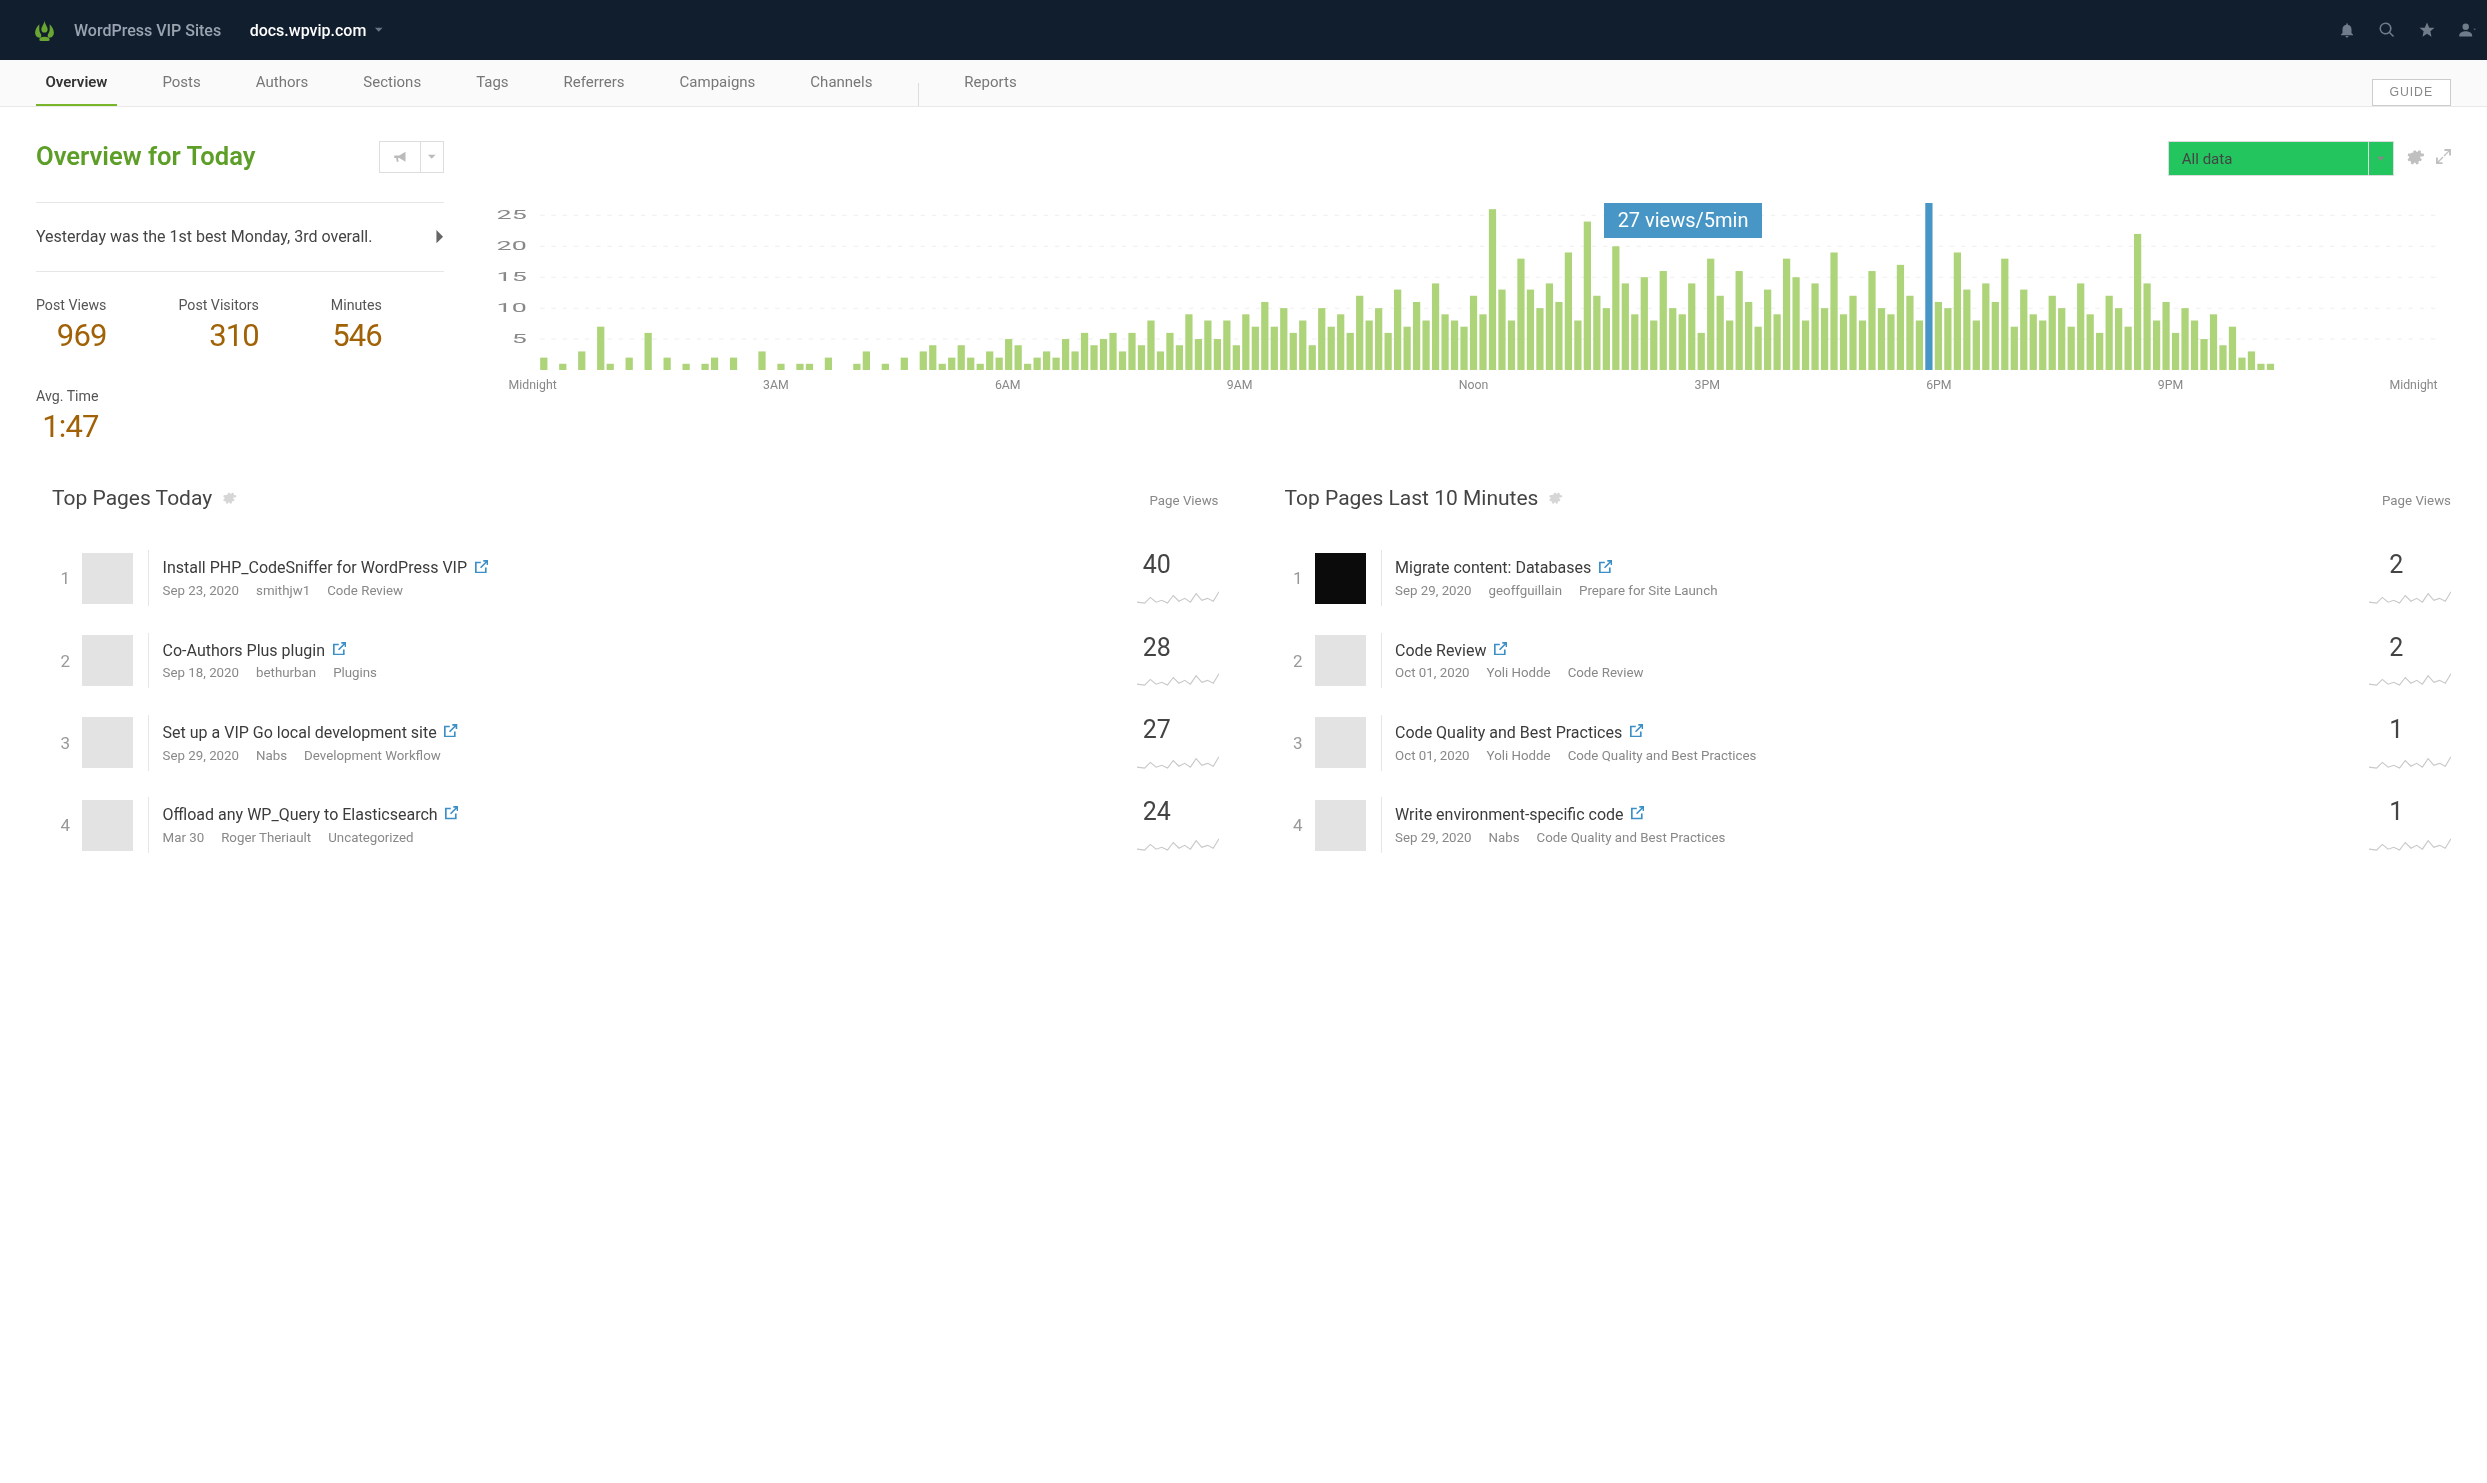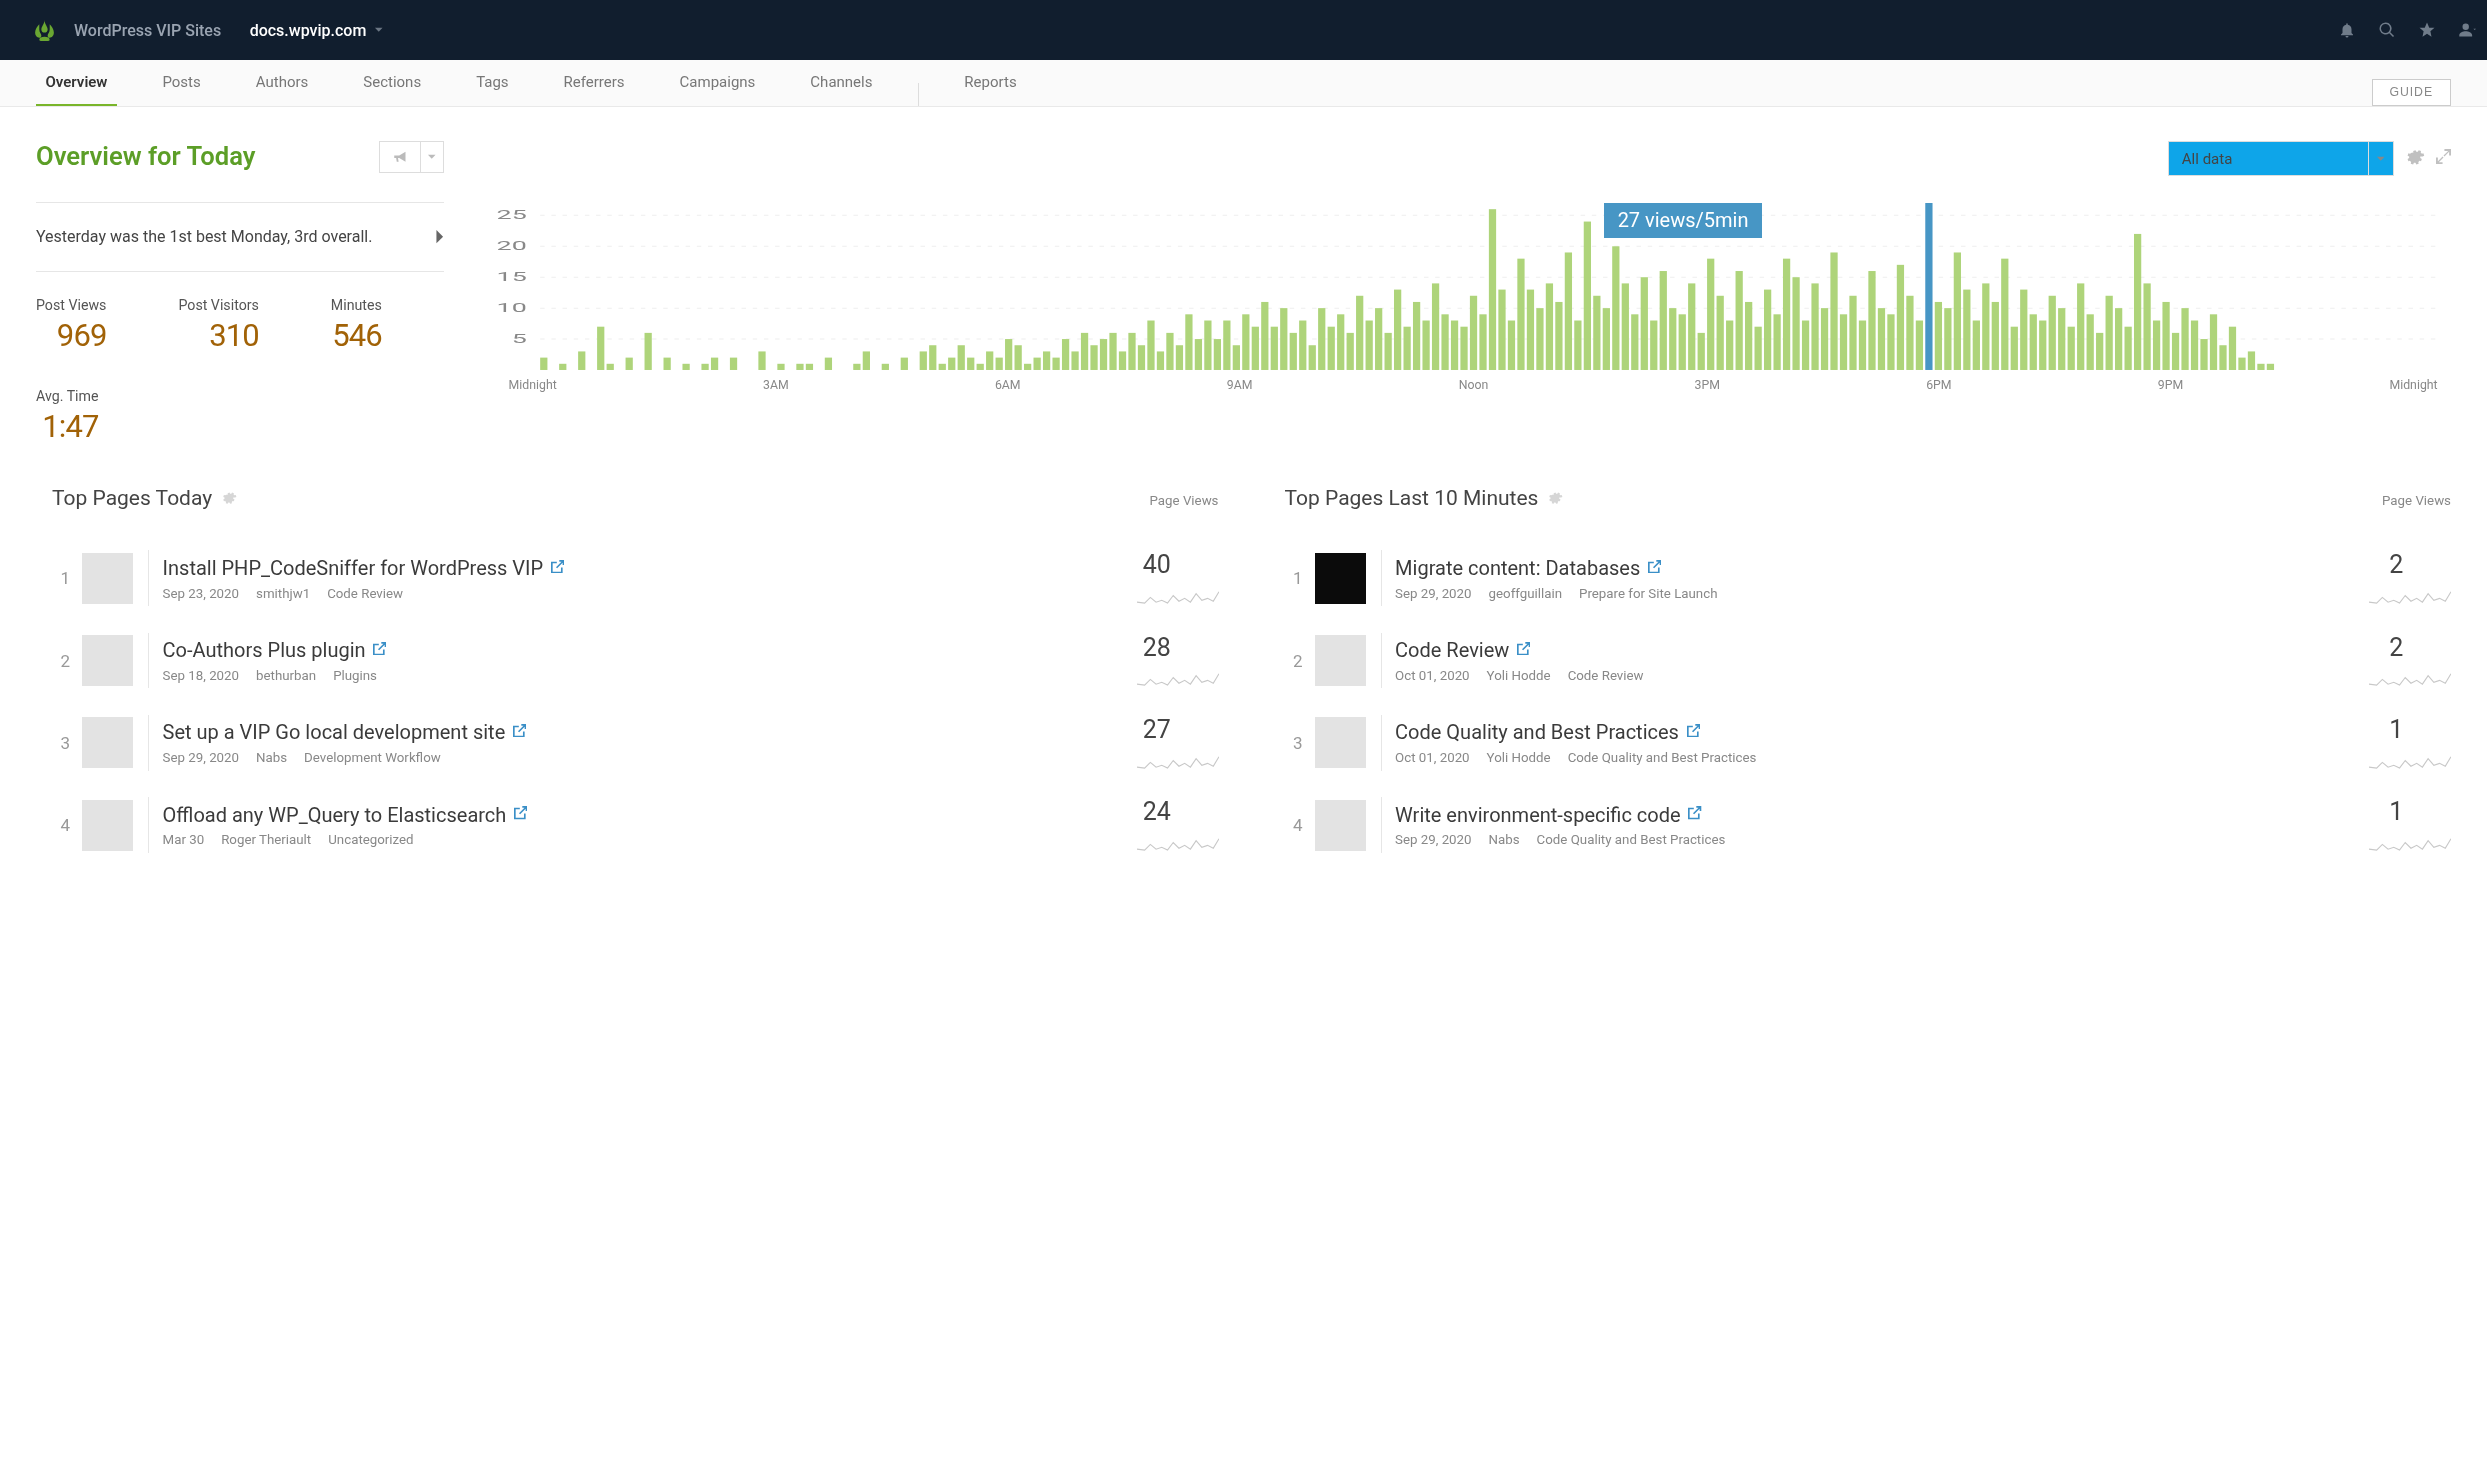--- a/index.html
+++ b/index.html
@@ -41,21 +41,21 @@
 .insight { display: flex; justify-content: space-between; align-items: center; padding: 25px 0; border-bottom: 0.9px solid #e6e6e6; font-size: 16px; color: #444; cursor: pointer; }
 .insight svg { fill: #666; }
 
 .metrics { display: flex; flex-wrap: wrap; gap: 34px 72px; padding-top: 25px; }
 .metric { }
 .metric .lbl { font-size: 14.2px; color: #555; margin-bottom: 3.8px; }
 .metric .val { font-size: 31px; color: #a16207; font-weight: 400; letter-spacing: -0.9px; text-align: right; }
 
 
 .chart-controls { display: flex; justify-content: flex-end; align-items: center; gap: 11.4px; margin-bottom: 19px; }
-.data-select { display: flex; border: 0.9px solid #ddd; background: #0ea5e9; }
+.data-select { display: flex; border: 0.9px solid #ddd; background: #22c55e; }
 .data-select .sel-main { padding: 7.6px 13.3px; font-size: 15px; color: #444; min-width: 199px; cursor: pointer; }
 .data-select .sel-arrow { padding: 7.6px 7.6px; border-left: 0.9px solid #ddd; display: flex; align-items: center; cursor: pointer; }
 .gear-btn, .expand-btn { cursor: pointer; }
 .gear-btn svg, .expand-btn svg { fill: #c0c0c0; }
 
 .chart-wrap { position: relative; height: 199px; }
 .chart-tooltip { position: absolute; background: #4796c5; color: #fff; padding: 5.7px 13.3px; font-size: 20px; border-radius: 0; top: 0; left: 57%; }
 .chart-svg { width: 100%; height: 171px; display: block; margin-top: 26.6px; }
 .chart-xlabels { display: flex; justify-content: space-between; font-size: 12.3px; color: #888; padding: 3.8px 13.3px 0 26.6px; }
 
@@ -70,21 +70,21 @@
 .sec-sub { font-size: 13.3px; color: #888; }
 
 .page-list { }
 .page-row { display: flex; align-items: center; padding: 13.3px 0; }
 .page-rank { width: 26.6px; text-align: center; font-size: 17px; color: #999; flex: none; }
 .page-thumb { width: 51px; height: 51px; background: #e3e3e3; margin: 0 15px 0 3.8px; flex: none; }
 .page-thumb.dark { background: #0b0b0b; }
 .page-sep { background: #e6e6e6; width: 0.9px; align-self: stretch; margin-right: 13.3px; }
 .page-info { flex: 1; min-width: 0; }
 .page-title-line { display: flex; align-items: center; gap: 7.6px; margin-bottom: 5.7px; }
-.page-title { font-size: 20px; color: #3b3b3b; font-weight: 400; white-space: nowrap; overflow: hidden; text-overflow: ellipsis; }
+.page-title { font-size: 16px; color: #3b3b3b; font-weight: 400; white-space: nowrap; overflow: hidden; text-overflow: ellipsis; }
 .ext-icon svg { fill: #3a8fc7; width: 13.3px; height: 13.3px; }
 .page-meta { font-size: 13.3px; color: #888; display: flex; gap: 17px; flex-wrap: wrap; }
 .page-count { font-size: 25px; color: #444; flex: none; text-align: right; min-width: 42px; }
 .page-spark { width: 82px; height: 21px; margin-left: 7.6px; flex: none; }
 .page-spark svg { width: 100%; height: 100%; }
 .page-spark path { stroke: #c8c8c8; stroke-width: 1.2; fill: none; }
 .page-right { display: flex; flex-direction: column; align-items: flex-start; gap: 5.7px; }
 
 </style>
 </head>

